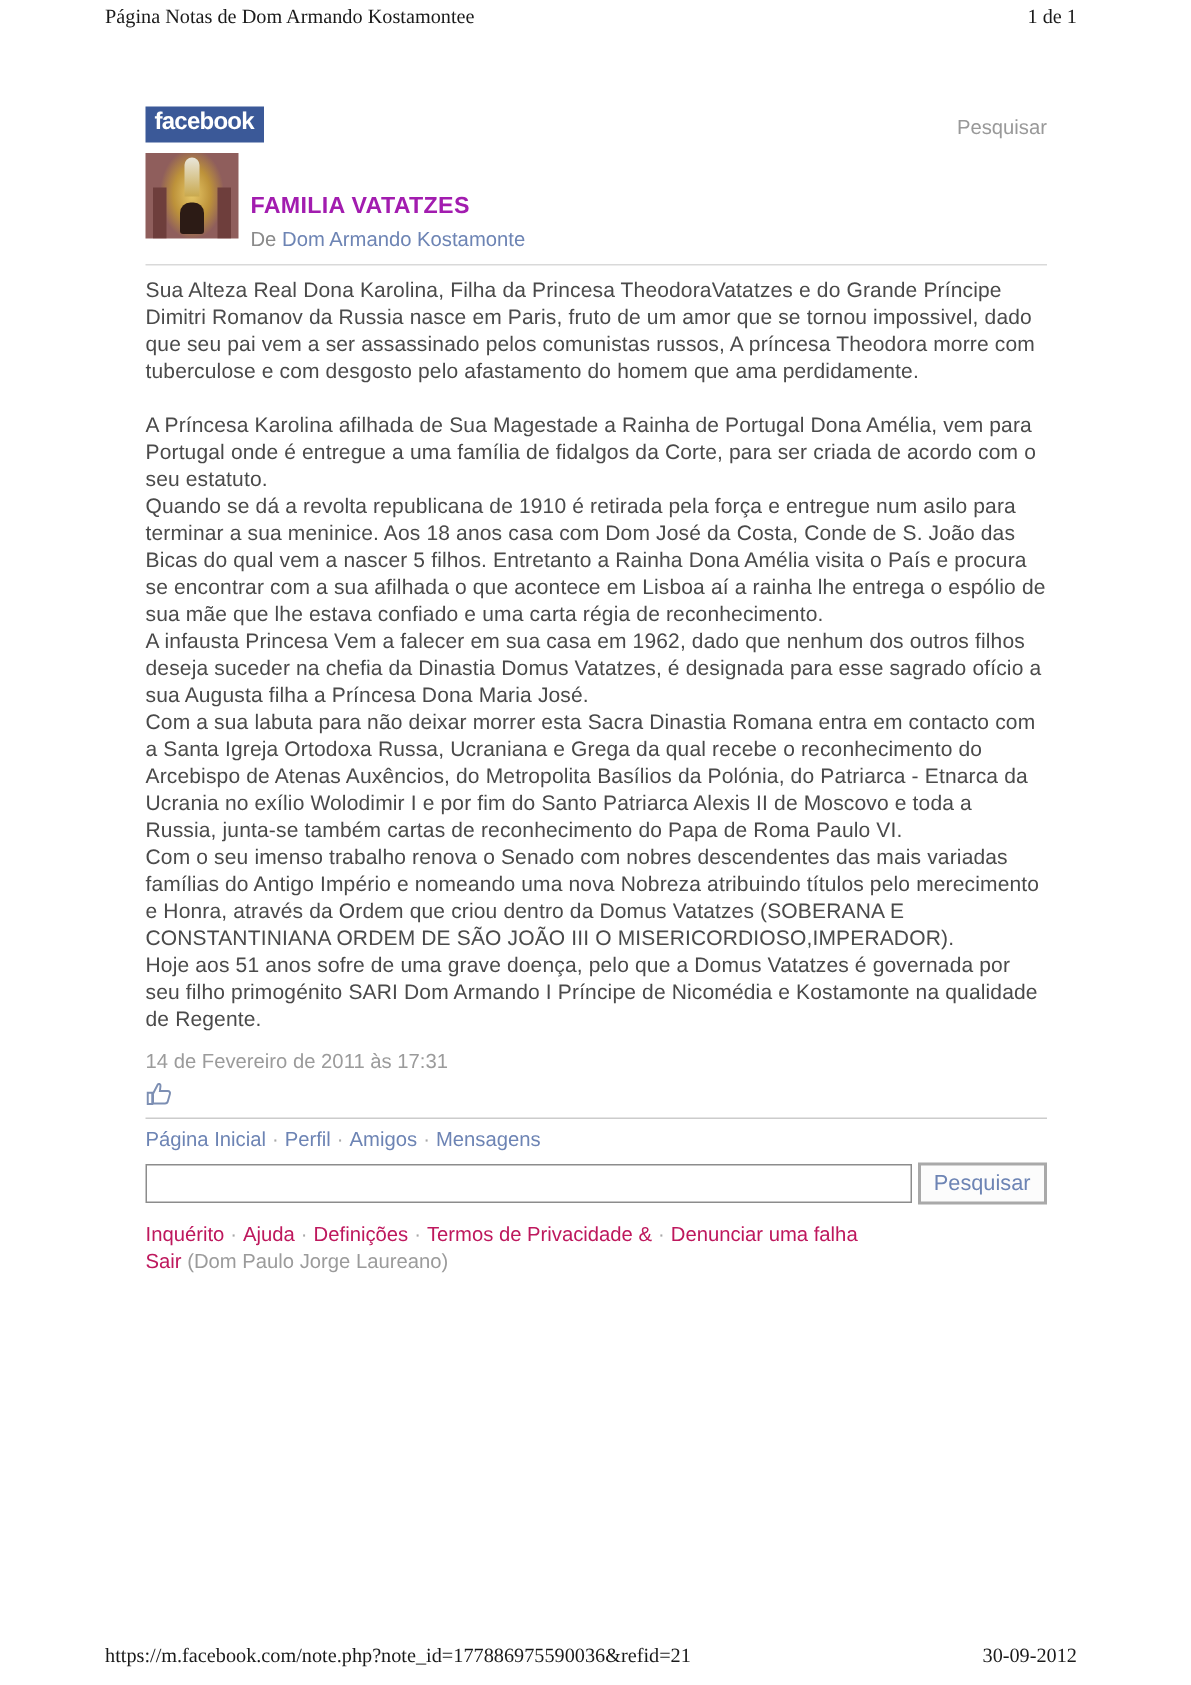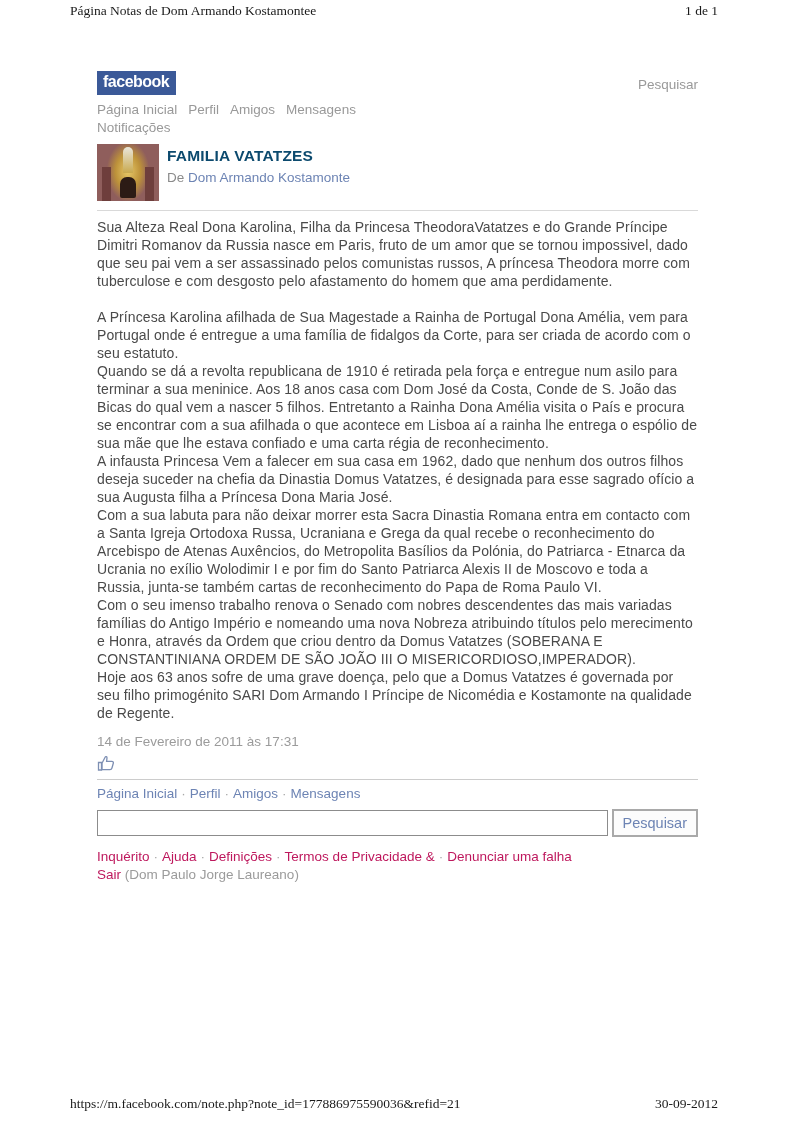--- a/index.html
+++ b/index.html
@@ -47,21 +47,21 @@
   .photo .figure {
     position:absolute; left:23px; bottom:3px; width:16px; height:21px;
     background:#2c1b15; border-radius:7px 7px 2px 2px;
   }
   .photo .col-l, .photo .col-r {
     position:absolute; bottom:0; width:9px; height:34px; background:#6e3e3c;
   }
   .photo .col-l { left:5px; } .photo .col-r { right:5px; }
 
   .note-meta { margin-left:8px; padding-top:3px; }
-  .note-title { font-size:15.5px; font-weight:bold; color:#0c4a6e; letter-spacing:0.2px; }
+  .note-title { font-size:15.5px; font-weight:bold; color:#a21caf; letter-spacing:0.2px;margin-top:24px; }
   .byline { margin-top:5px; font-size:13.5px; }
   .byline .prefix { color:#8a8a8a; }
   .byline a { color:#6d84b4; text-decoration:none; cursor:pointer; }
 
   .divider { border:none; border-top:1px solid #d9d9d9; margin:9px 0 0 0; }
 
   .note-body { margin-top:7px; font-size:14px; line-height:18px; color:#4a4a4a; letter-spacing:0.1px; }
   .note-body p { margin:0; }
   .note-body p.gap-after { margin-bottom:18px; }
 
@@ -99,24 +99,20 @@
   <span>1 de 1</span>
 </div>
 
 <div class="content">
 
   <div class="top-row">
     <div class="fb-logo">facebook</div>
     <a class="top-search">Pesquisar</a>
   </div>
 
-  <div class="top-nav">
-    <div><a>Página Inicial</a><a>Perfil</a><a>Amigos</a><a>Mensagens</a></div>
-    <div><a>Notificações</a></div>
-  </div>
 
   <div class="note-header">
     <div class="photo">
       <div class="glow"></div>
       <div class="arch"></div>
       <div class="col-l"></div>
       <div class="col-r"></div>
       <div class="figure"></div>
     </div>
     <div class="note-meta">
@@ -130,21 +126,21 @@
 
   <hr class="divider">
 
   <div class="note-body">
     <p class="gap-after">Sua Alteza Real Dona Karolina, Filha da Princesa TheodoraVatatzes e do Grande Príncipe Dimitri Romanov da Russia nasce em Paris, fruto de um amor que se tornou impossivel, dado que seu pai vem a ser assassinado pelos comunistas russos, A príncesa Theodora morre com tuberculose e com desgosto pelo afastamento do homem que ama perdidamente.</p>
     <p>A Príncesa Karolina afilhada de Sua Magestade a Rainha de Portugal Dona Amélia, vem para Portugal onde é entregue a uma família de fidalgos da Corte, para ser criada de acordo com o seu estatuto.</p>
     <p>Quando se dá a revolta republicana de 1910 é retirada pela força e entregue num asilo para terminar a sua meninice. Aos 18 anos casa com Dom José da Costa, Conde de S. João das Bicas do qual vem a nascer 5 filhos. Entretanto a Rainha Dona Amélia visita o País e procura se encontrar com a sua afilhada o que acontece em Lisboa aí a rainha lhe entrega o espólio de sua mãe que lhe estava confiado e uma carta régia de reconhecimento.</p>
     <p>A infausta Princesa Vem a falecer em sua casa em 1962, dado que nenhum dos outros filhos deseja suceder na chefia da Dinastia Domus Vatatzes, é designada para esse sagrado ofício a sua Augusta filha a Príncesa Dona Maria José.</p>
     <p>Com a sua labuta para não deixar morrer esta Sacra Dinastia Romana entra em contacto com a Santa Igreja Ortodoxa Russa, Ucraniana e Grega da qual recebe o reconhecimento do Arcebispo de Atenas Auxêncios, do Metropolita Basílios da Polónia, do Patriarca - Etnarca da Ucrania no exílio Wolodimir I e por fim do Santo Patriarca Alexis II de Moscovo e toda a Russia, junta-se também cartas de reconhecimento do Papa de Roma Paulo VI.</p>
     <p>Com o seu imenso trabalho renova o Senado com nobres descendentes das mais variadas famílias do Antigo Império e nomeando uma nova Nobreza atribuindo títulos pelo merecimento e Honra, através da Ordem que criou dentro da Domus Vatatzes (SOBERANA E CONSTANTINIANA ORDEM DE SÃO JOÃO III O MISERICORDIOSO,IMPERADOR).</p>
-    <p>Hoje aos 63 anos sofre de uma grave doença, pelo que a Domus Vatatzes é governada por seu filho primogénito SARI Dom Armando I Príncipe de Nicomédia e Kostamonte na qualidade de Regente.</p>
+    <p>Hoje aos 51 anos sofre de uma grave doença, pelo que a Domus Vatatzes é governada por seu filho primogénito SARI Dom Armando I Príncipe de Nicomédia e Kostamonte na qualidade de Regente.</p>
   </div>
 
   <div class="timestamp">14 de Fevereiro de 2011 às 17:31</div>
 
   <div class="like-row">
     <span class="like-btn">
       <svg width="19" height="18" viewBox="0 0 19 18">
         <path d="M1.5 8.5 h3 v7.5 h-3 z" fill="none" stroke="#7d8fb3" stroke-width="1.3"></path>
         <path d="M5 9.2 L8.1 3.2 c0.5 -1 2 -0.6 1.9 0.7 l-0.4 3.4 h5.3 c1 0 1.7 0.9 1.4 1.9 l-1.4 5 c-0.2 0.9 -1 1.5 -1.9 1.5 H5 z" fill="none" stroke="#7d8fb3" stroke-width="1.3"></path>
       </svg>

